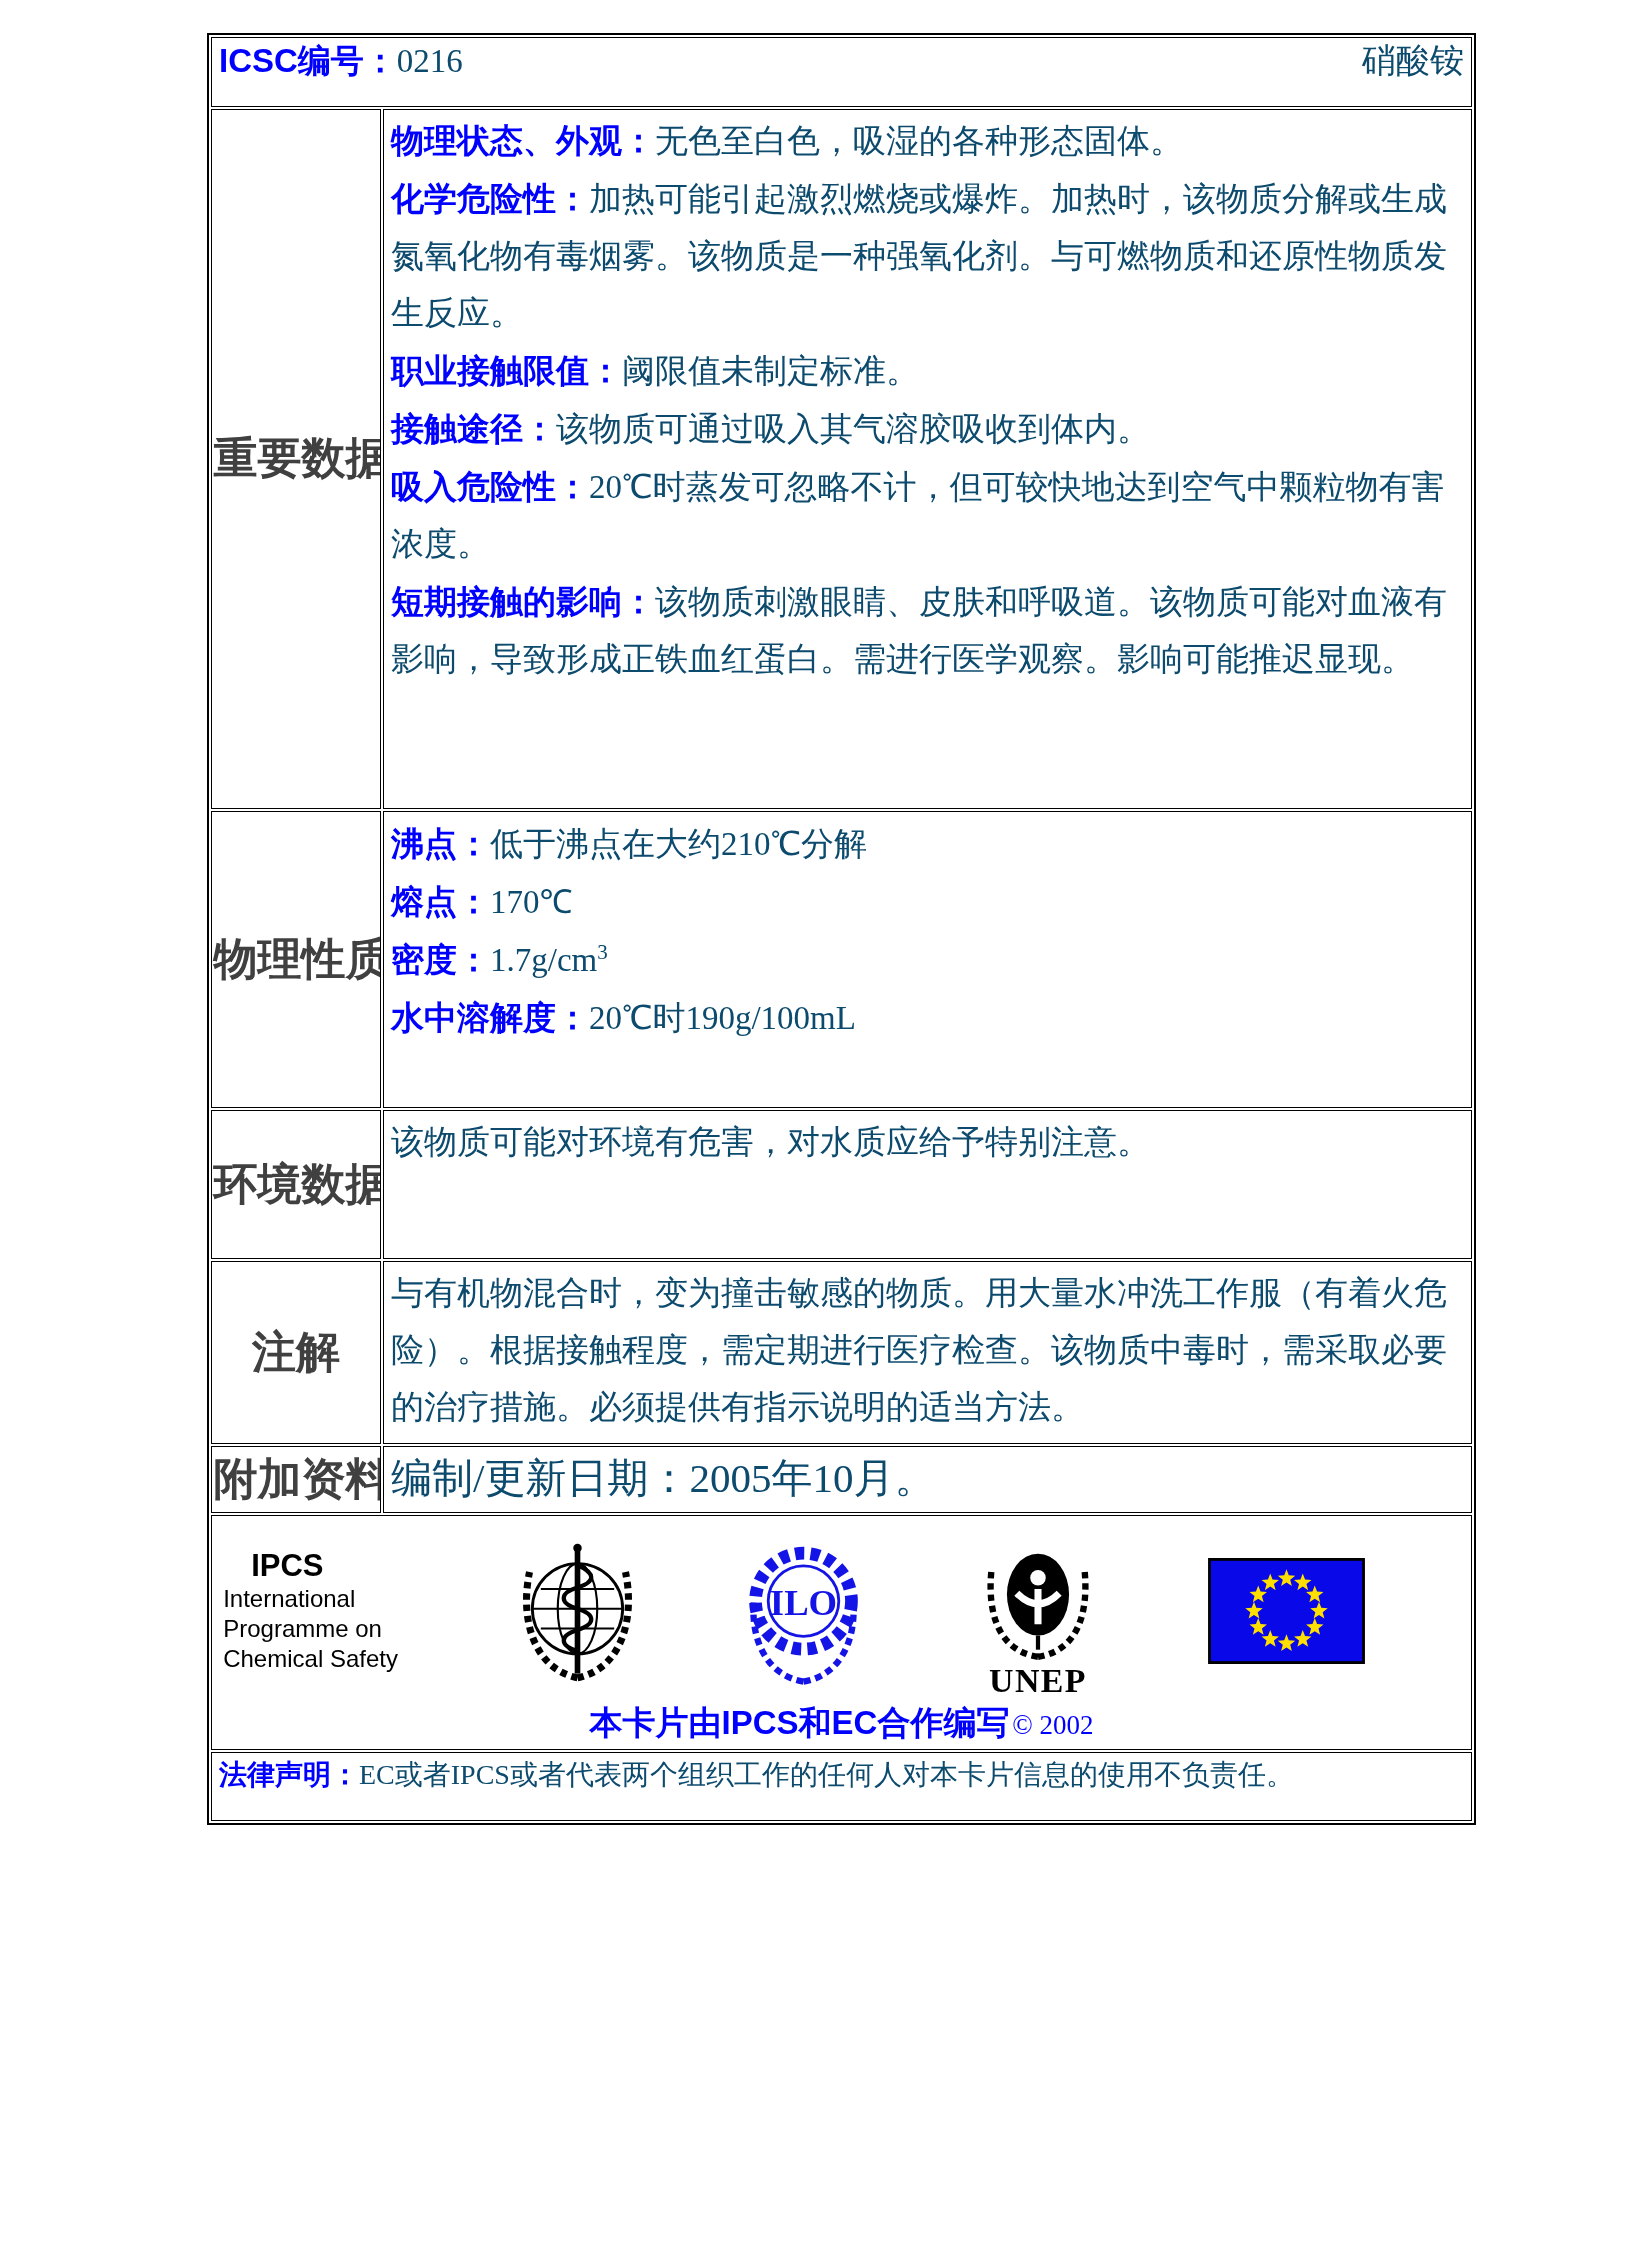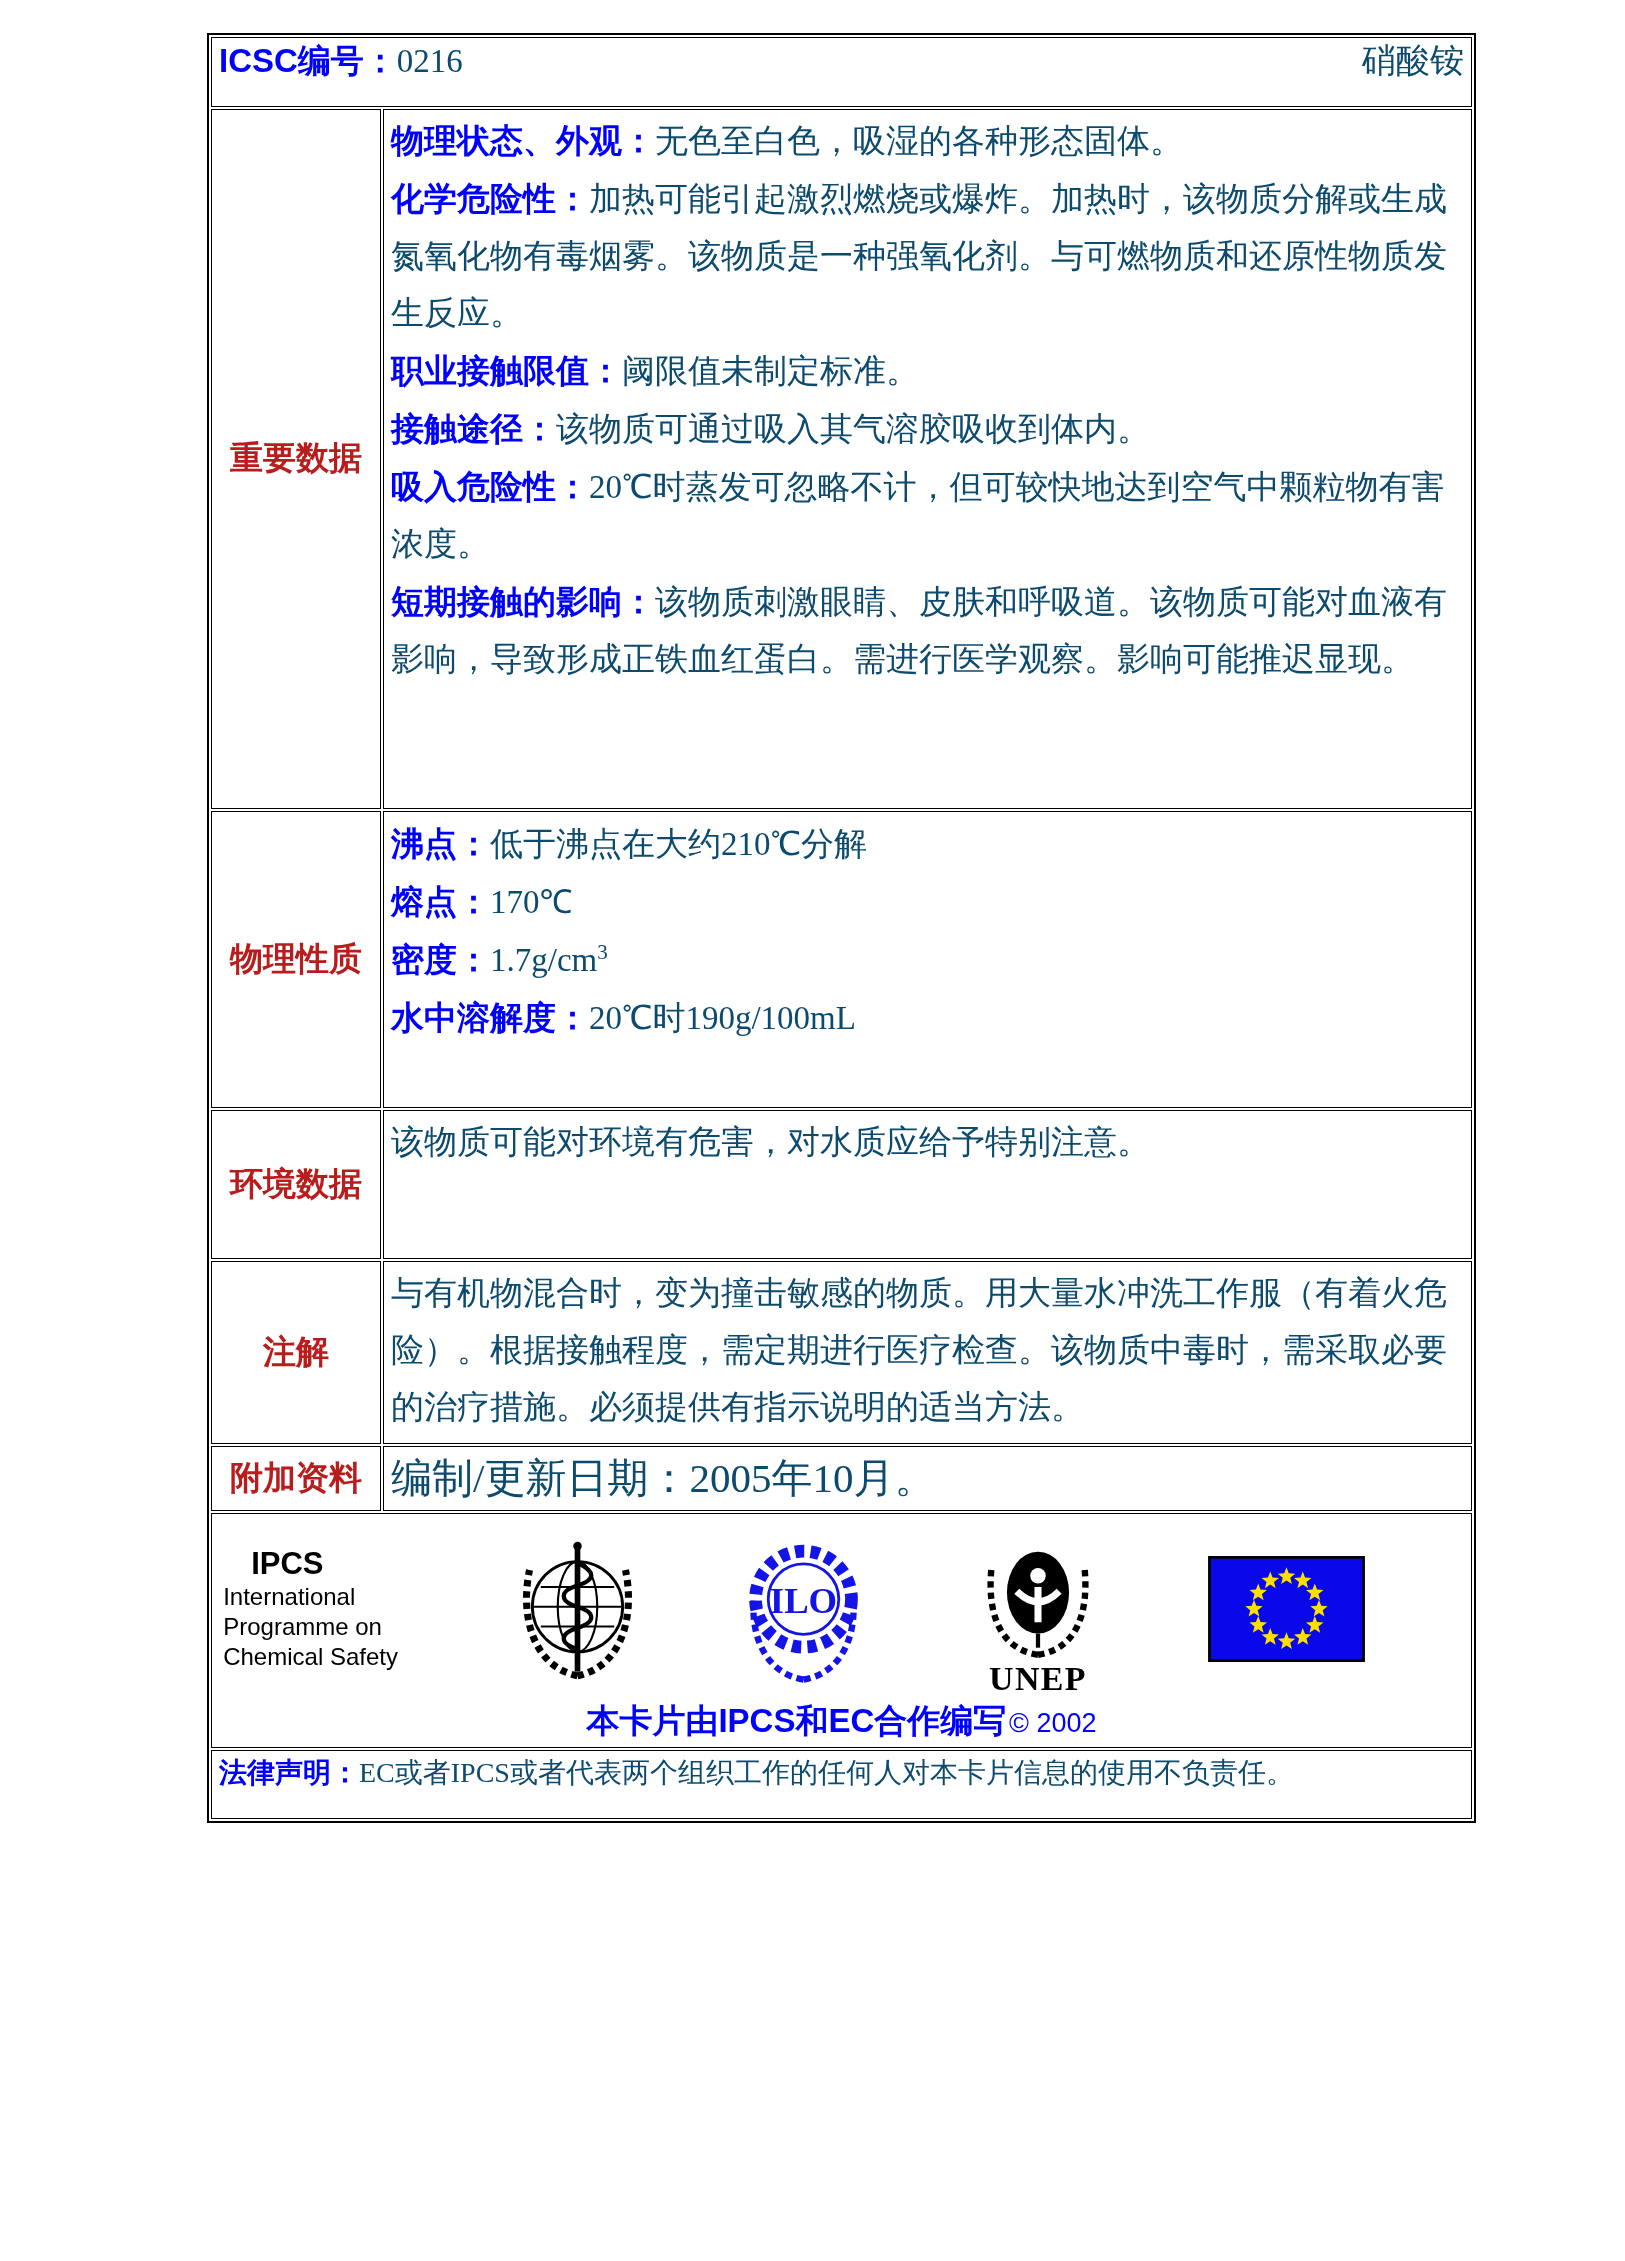--- a/index.html
+++ b/index.html
@@ -31,21 +31,21 @@
   col.c-label { width: 170px; }
   td.cell {
     border: 1.4px solid #000;
     background: #fff;
     padding: 2.8px 7px;
     vertical-align: top;
     overflow: hidden;
   }
   td.label-cell { vertical-align: middle; text-align: center; padding: 2.8px 1.4px; }
   .section-label {
-    color: #b91c1c; font-weight: bold; font-size: 33px;
+    color: #404040; font-weight: bold; font-size: 44px;
     font-family: "Liberation Sans", sans-serif;
     white-space: nowrap;
   }
   .blue-label {
     color: #0000ff; font-weight: bold;
     font-family: "Liberation Sans", sans-serif;
   }
   .serif { font-family: "Liberation Serif", serif; color: #0c4a6e; }
   .content-cell { font-size: 33px; line-height: 57px; }
   .head-cell { height: 62px; vertical-align: middle; font-size: 33px; line-height: 40px; }
@@ -67,21 +67,21 @@
     padding: 5.7px 99px 0 4.2px;
   }
   .ipcs-block { width: 191px; }
   .ipcs-acronym { font-family: "Liberation Sans", sans-serif; font-weight: bold; font-size: 31px; color:#000;margin-left:28px; }
   .ipcs-line { font-family: Liberation Sans, sans-serif; font-size: 24px; line-height: 1.25; color:#000; }
   .footer-caption { text-align: center; margin-top: 4.2px; }
   .caption-main {
     color: #0000ff; font-weight: bold; font-size: 33px;
     font-family: "Liberation Sans", sans-serif;
   }
-  .caption-copy { color: #0000ff; font-size: 27px; font-family: Liberation Sans, sans-serif; margin-top: 36px; }
+  .caption-copy { color: #0000ff; font-size: 27px; font-family: Liberation Serif, serif; margin-top: 36px; }
 
   
   .legal-cell { height: 61px; vertical-align: middle; font-size: 28px; line-height: 37px; }
   .legal-cell .blue-label { font-size: 28px; }
 </style>
 </head>
 <body>
 
 <div class="page">
 

